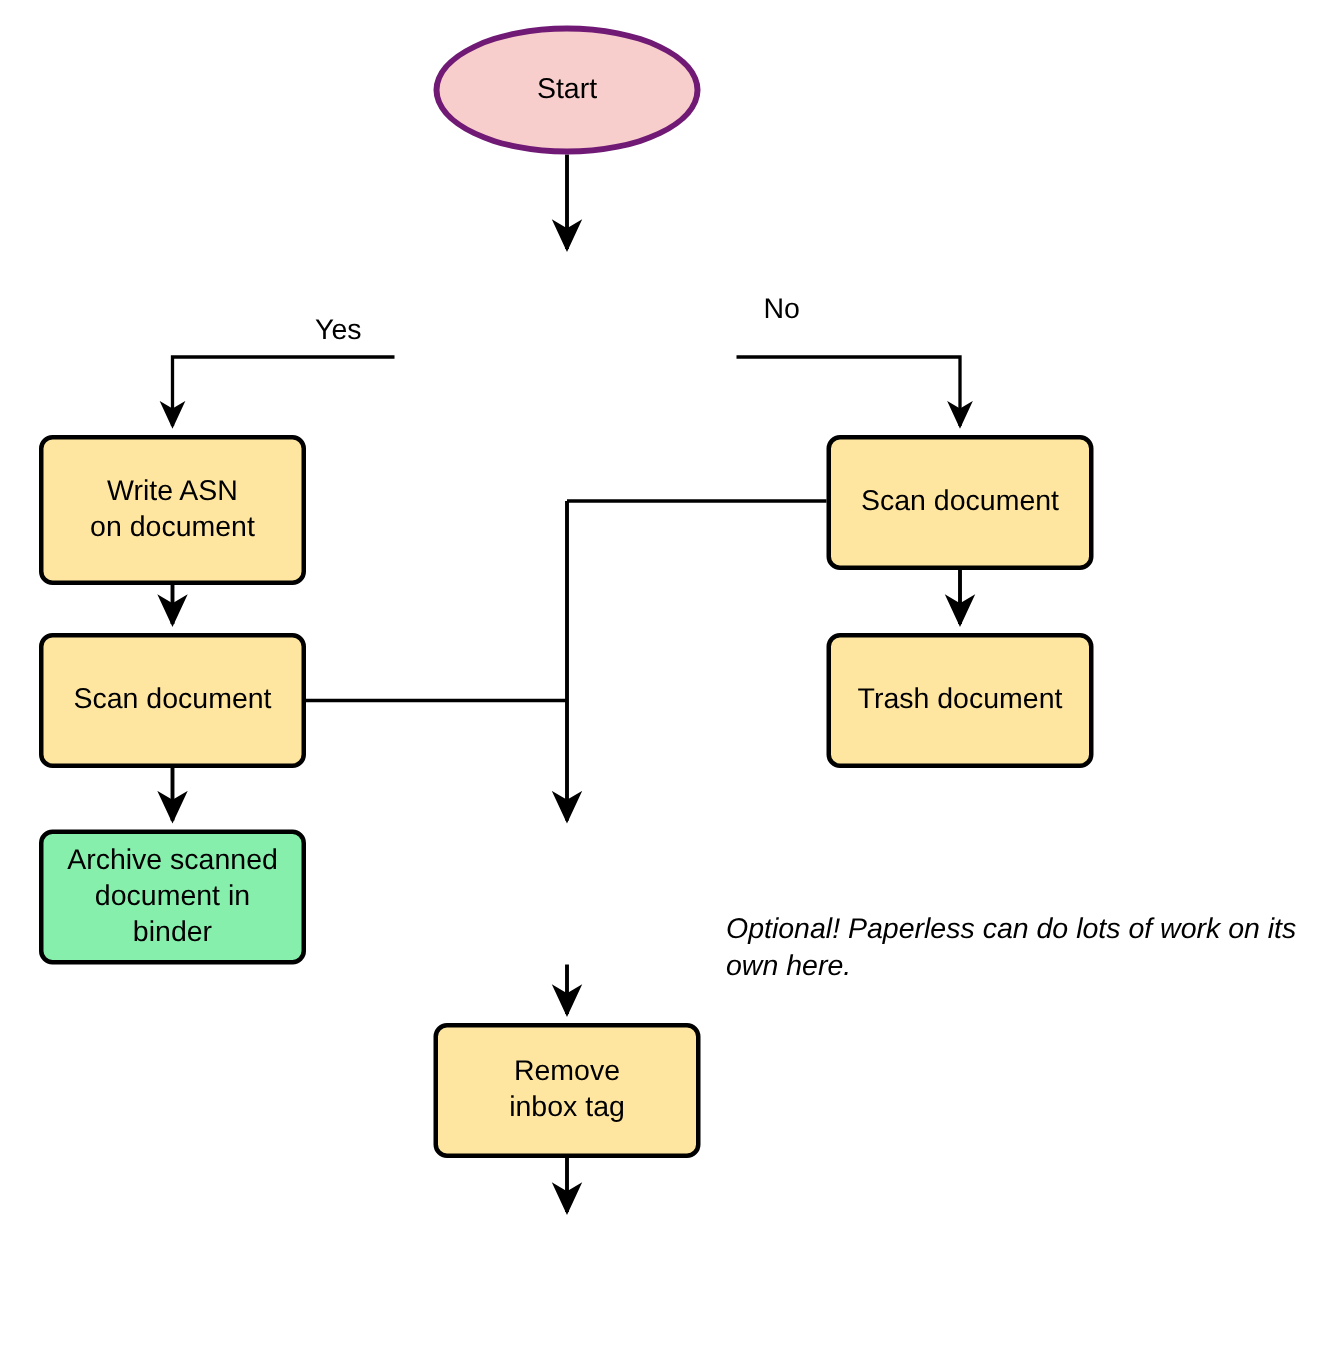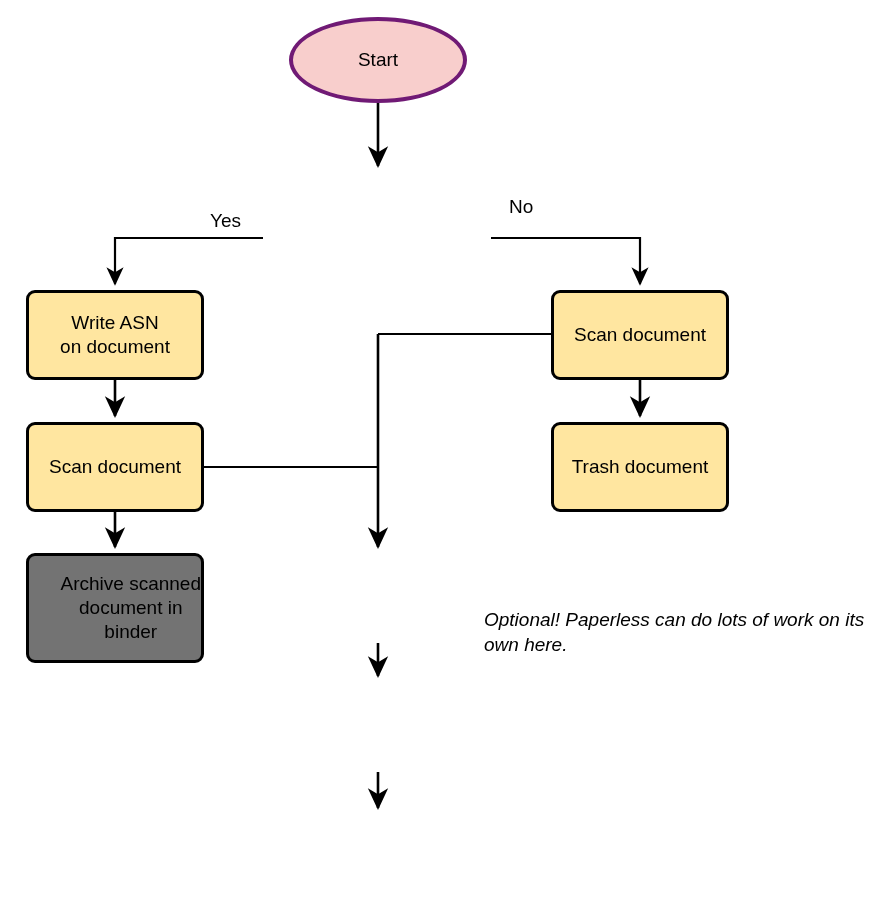--- a/index.html
+++ b/index.html
@@ -108,44 +108,48 @@
     <path d="M 378 643 L 378 676" fill="none" stroke="#000000" stroke-width="2.6" marker-end="url(#arrowhead)"></path>
 
     <path d="M 378 772 L 378 808" fill="none" stroke="#000000" stroke-width="2.6" marker-end="url(#arrowhead)"></path>
   </svg>
 
   <div class="node terminator" style="left:289px; top:17px; width:178px; height:86px; background:#f8cecc;">
     <span>Start</span>
   </div>
 
 
-  <div class="node process" style="left:26px; top:290px; width:178px; height:90px; background:#ffe6a0;">
+  <div class="node process" style="left:26px; top:290px; width:178px; height:100px; background:#ffe6a0;">
     <span>Write ASN
 on document</span>
   </div>
 
   <div class="node process" style="left:26px; top:422px; width:178px; height:90px; background:#ffe6a0;">
     <span>Scan document</span>
   </div>
 
-  <div class="node process" style="left:26px; top:553px; width:178px; height:110px; background:#737373;justify-content:flex-end;">
+  <div class="node process" style="left:26px; top:553px; width:178px; height:90px; background:#86efac;">
     <span>Archive scanned
 document in
 binder</span>
   </div>
 
   <div class="node process" style="left:551px; top:290px; width:178px; height:90px; background:#ffe6a0;">
     <span>Scan document</span>
   </div>
 
   <div class="node process" style="left:551px; top:422px; width:178px; height:90px; background:#ffe6a0;">
     <span>Trash document</span>
   </div>
 
 
+  <div class="node process" style="left:289px; top:682px; width:178px; height:90px; background:#ffe6a0;">
+    <span>Remove
+inbox tag</span>
+  </div>
 
 
   <div class="edge-label" style="left:210px; top:210px;">Yes</div>
   <div class="edge-label" style="left:509px; top:196px;">No</div>
 
   <div class="annotation" style="left:484px; top:591px; width:400px;margin-top:16px;">Optional! Paperless can do lots of work on its own here.</div>
 
 </div>
 
 </body></html>

